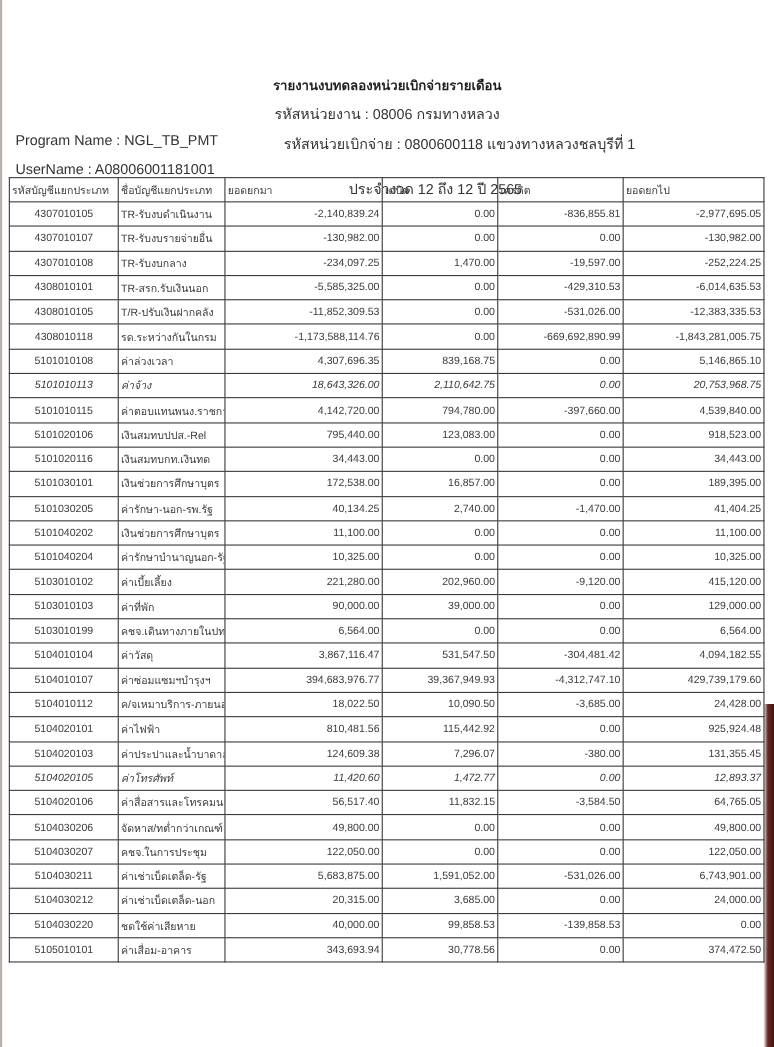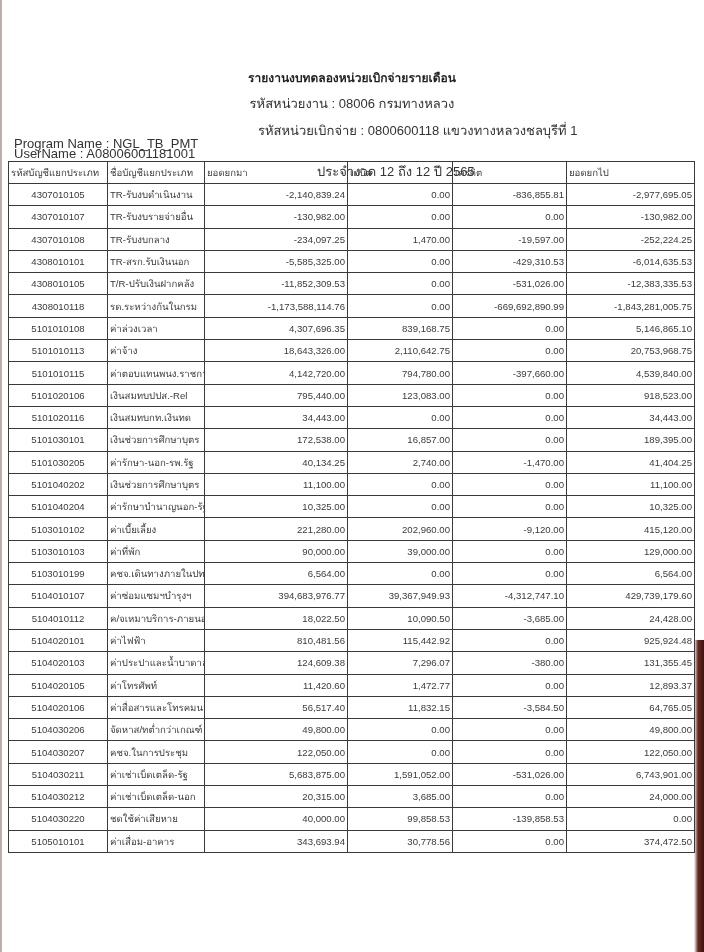--- a/index.html
+++ b/index.html
@@ -21,21 +21,21 @@
     .header-block { position: absolute; left: 0; top: 0; width: 704px; height: 164px; }
     .title {
       position: absolute; top: 68px; left: 0; width: 704px; text-align: center;
       font-size: 12px; font-weight: bold; color: #1f1f1f;
     }
     .line {
       position: absolute; font-size: 13px; color: #333;
       white-space: nowrap;
     }
     .agency { top: 93px; left: 0; width: 704px; text-align: center; }
-    .program { top: 120px; left: 14px; margin-top: 16px; }
+    .program { top: 120px; left: 14px; }
     .disb { top: 120px; left: 258px; }
     .user { top: 146px; left: 14px; }
     .period { top: 146px; left: 317px; margin-top: 15px; }
 
     table.report {
       position: absolute; top: 161px; left: 8px;
       border-collapse: collapse; table-layout: fixed;
       width: 686px;
       font-size: 9.6px;
     }
@@ -44,21 +44,21 @@
       padding: 0 2px;
       height: 21.3px;
       overflow: hidden; white-space: nowrap;
       font-weight: normal;
       color: #3a3a3a;
     }
     table.report th { text-align: left; height: 21px; }
     td.num { text-align: right; }
     td.code { text-align: center; color: #555; }
     td.name { text-align: left; }
-    tr.italic td { }
+    tr.italic td { font-style: italic; }
     col.c1 { width: 99px; }
     col.c2 { width: 97px; }
     col.c3 { width: 143px; }
     col.c4 { width: 105px; }
     col.c5 { width: 114px; }
     col.c6 { width: 128px; }
   </style>
 </head>
 <body>
 
@@ -232,20 +232,28 @@
       </tr>
       <tr>
         <td class="code">5103010199</td>
         <td class="name">คชจ.เดินทางภายในปท.</td>
         <td class="num">6,564.00</td>
         <td class="num">0.00</td>
         <td class="num">0.00</td>
         <td class="num">6,564.00</td>
       </tr>
       <tr>
+        <td class="code">5104010104</td>
+        <td class="name">ค่าวัสดุ</td>
+        <td class="num">3,867,116.47</td>
+        <td class="num">531,547.50</td>
+        <td class="num">-304,481.42</td>
+        <td class="num">4,094,182.55</td>
+      </tr>
+      <tr>
         <td class="code">5104010107</td>
         <td class="name">ค่าซ่อมแซมฯบำรุงฯ</td>
         <td class="num">394,683,976.77</td>
         <td class="num">39,367,949.93</td>
         <td class="num">-4,312,747.10</td>
         <td class="num">429,739,179.60</td>
       </tr>
       <tr>
         <td class="code">5104010112</td>
         <td class="name">ค/จเหมาบริการ-ภายนอก</td>

